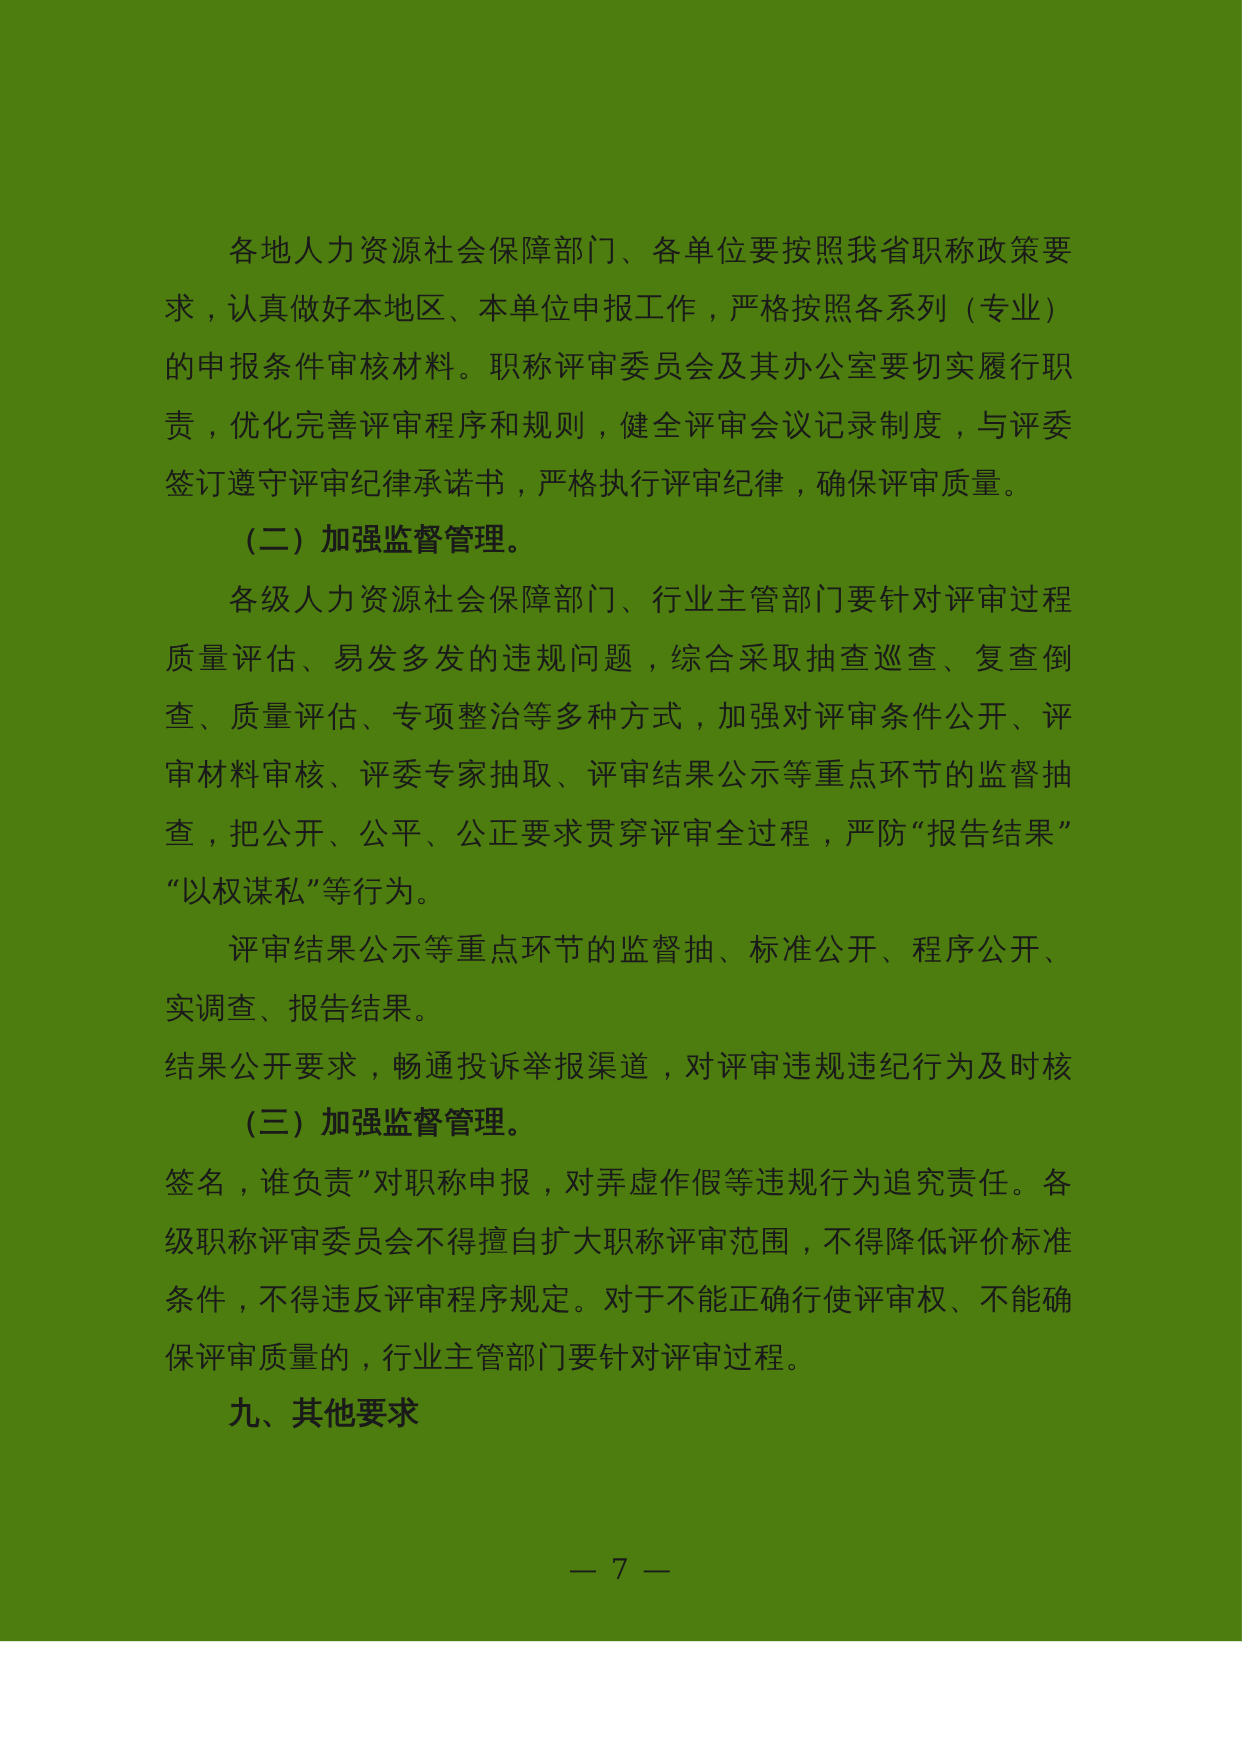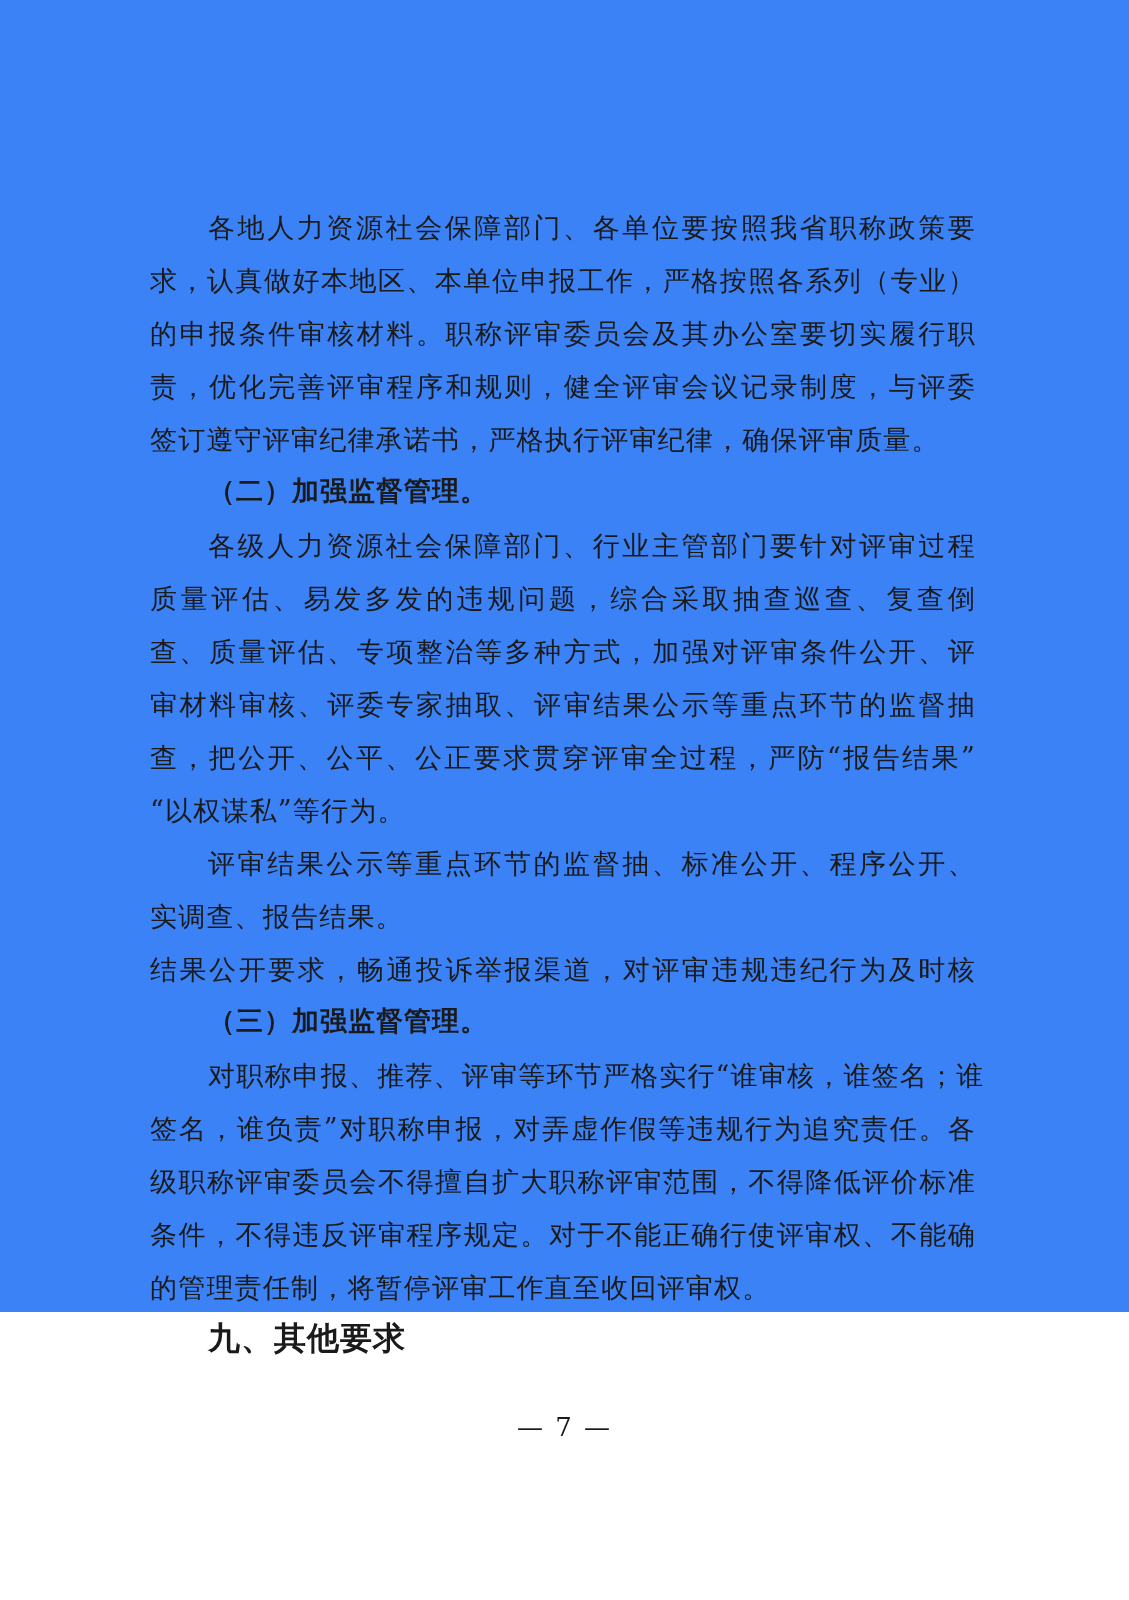--- a/index.html
+++ b/index.html
@@ -12,22 +12,22 @@
       height: 1600px;
       position: relative;
       overflow: hidden;
       font-family: "DejaVu Serif", "Liberation Serif", serif;
       color: #1a1a1a;
     }
     .page {
       position: absolute;
       left: 0; top: 0;
       width: 1129px;
-      height: 1312px;
-      background: #3b82f6;
+      height: 1492px;
+      background: #4d7c0f;
     }
     .body-text {
       position: absolute;
       left: 150px;
       top: 206px;
       width: 826px;
     }
     .line {
       display: block;
       height: 53px;
@@ -48,21 +48,21 @@
       font-family: Liberation Mono, monospace;
       font-weight: bold;
       text-align-last: left;
       letter-spacing: 1px;
     }
     .line.heading.sub {
       padding-left: 58px;
     }
     .line.heading.major {
       padding-left: 58px;
-      font-size: 32px;
+      font-size: 28px;
     }
     .page-number {
       position: absolute;
       left: 0;
       top: 1412px;
       width: 1129px;
       text-align: center;
       font-family: "DejaVu Serif", "Liberation Serif", serif;
       font-size: 26px;
       color: #1a1a1a;
@@ -89,24 +89,23 @@
     <span class="line">审材料审核、评委专家抽取、评审结果公示等重点环节的监督抽</span>
     <span class="line">查，把公开、公平、公正要求贯穿评审全过程，严防“报告结果”</span>
     <span class="line last">“以权谋私”等行为。</span>
 
     <span class="line indent">评审结果公示等重点环节的监督抽、标准公开、程序公开、</span>
     <span class="line last">实调查、报告结果。</span>
     <span class="line">结果公开要求，畅通投诉举报渠道，对评审违规违纪行为及时核</span>
 
     <span class="line heading sub">（三）加强监督管理。</span>
 
-    <span class="line indent">对职称申报、推荐、评审等环节严格实行“谁审核，谁签名；谁</span>
     <span class="line">签名，谁负责”对职称申报，对弄虚作假等违规行为追究责任。各</span>
     <span class="line">级职称评审委员会不得擅自扩大职称评审范围，不得降低评价标准</span>
     <span class="line">条件，不得违反评审程序规定。对于不能正确行使评审权、不能确</span>
-    <span class="line last">的管理责任制，将暂停评审工作直至收回评审权。</span>
+    <span class="line last">保评审质量的，行业主管部门要针对评审过程。</span>
 
     <span class="line heading major">九、其他要求</span>
 
   </div>
 
   <div class="page-number">— 7 —</div>
 </div>
 
 </body></html>

